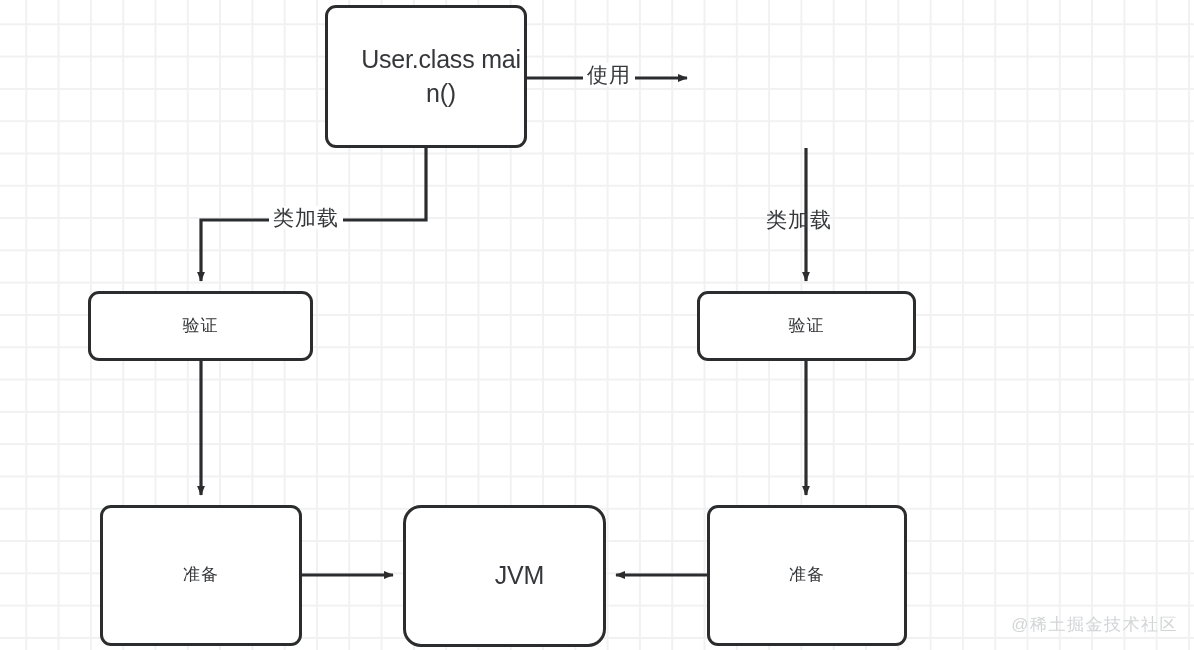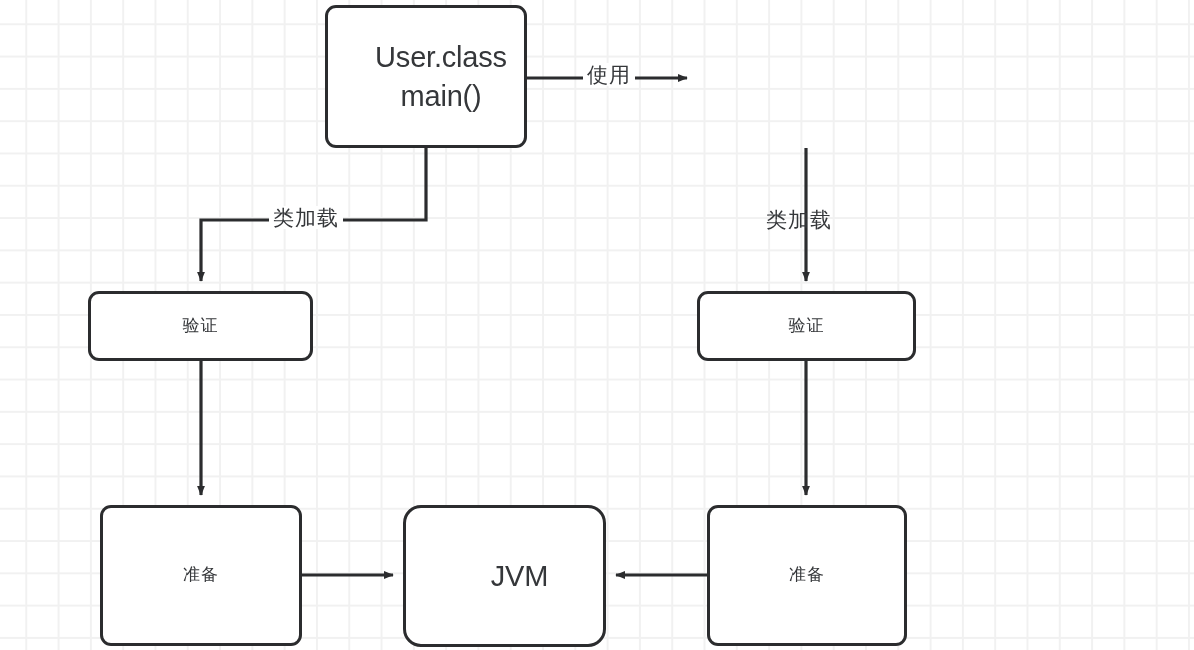--- a/index.html
+++ b/index.html
@@ -40,21 +40,21 @@
     color: #35373a;
     line-height: 1.33;
     z-index: 2;
   }
   .node-label {
     display: block;
     width: 100%;
     padding: 0 2px;
     word-break: break-all;
   }
-  .latin { font-size: 29px; letter-spacing: -0.2px; padding-left: 32px; }
+  .latin { font-size: 25px; letter-spacing: -0.2px; padding-left: 32px; }
   .cjk { font-size: 17px; letter-spacing: 1px; }
   .edge-label {
     position: absolute;
     color: #35373a;
     font-size: 21px;
     letter-spacing: 1px;
     background: #ffffff;
     padding: 0 4px;
     white-space: nowrap;
     z-index: 3;
@@ -139,14 +139,15 @@
   <div class="node" style="left:707px; top:505px; width:200px; height:141px;">
     <span class="node-label cjk">准备</span>
   </div>
 
   <div class="edge-label" style="left:583px; top:63px;">使用</div>
 
   <div class="edge-label" style="left:269px; top:206px;">类加载</div>
 
   <div class="edge-label on-line" style="left:762px; top:208px;">类加载</div>
 
+  <div class="watermark">@稀土掘金技术社区</div>
 
 </div>
 
 </body></html>

